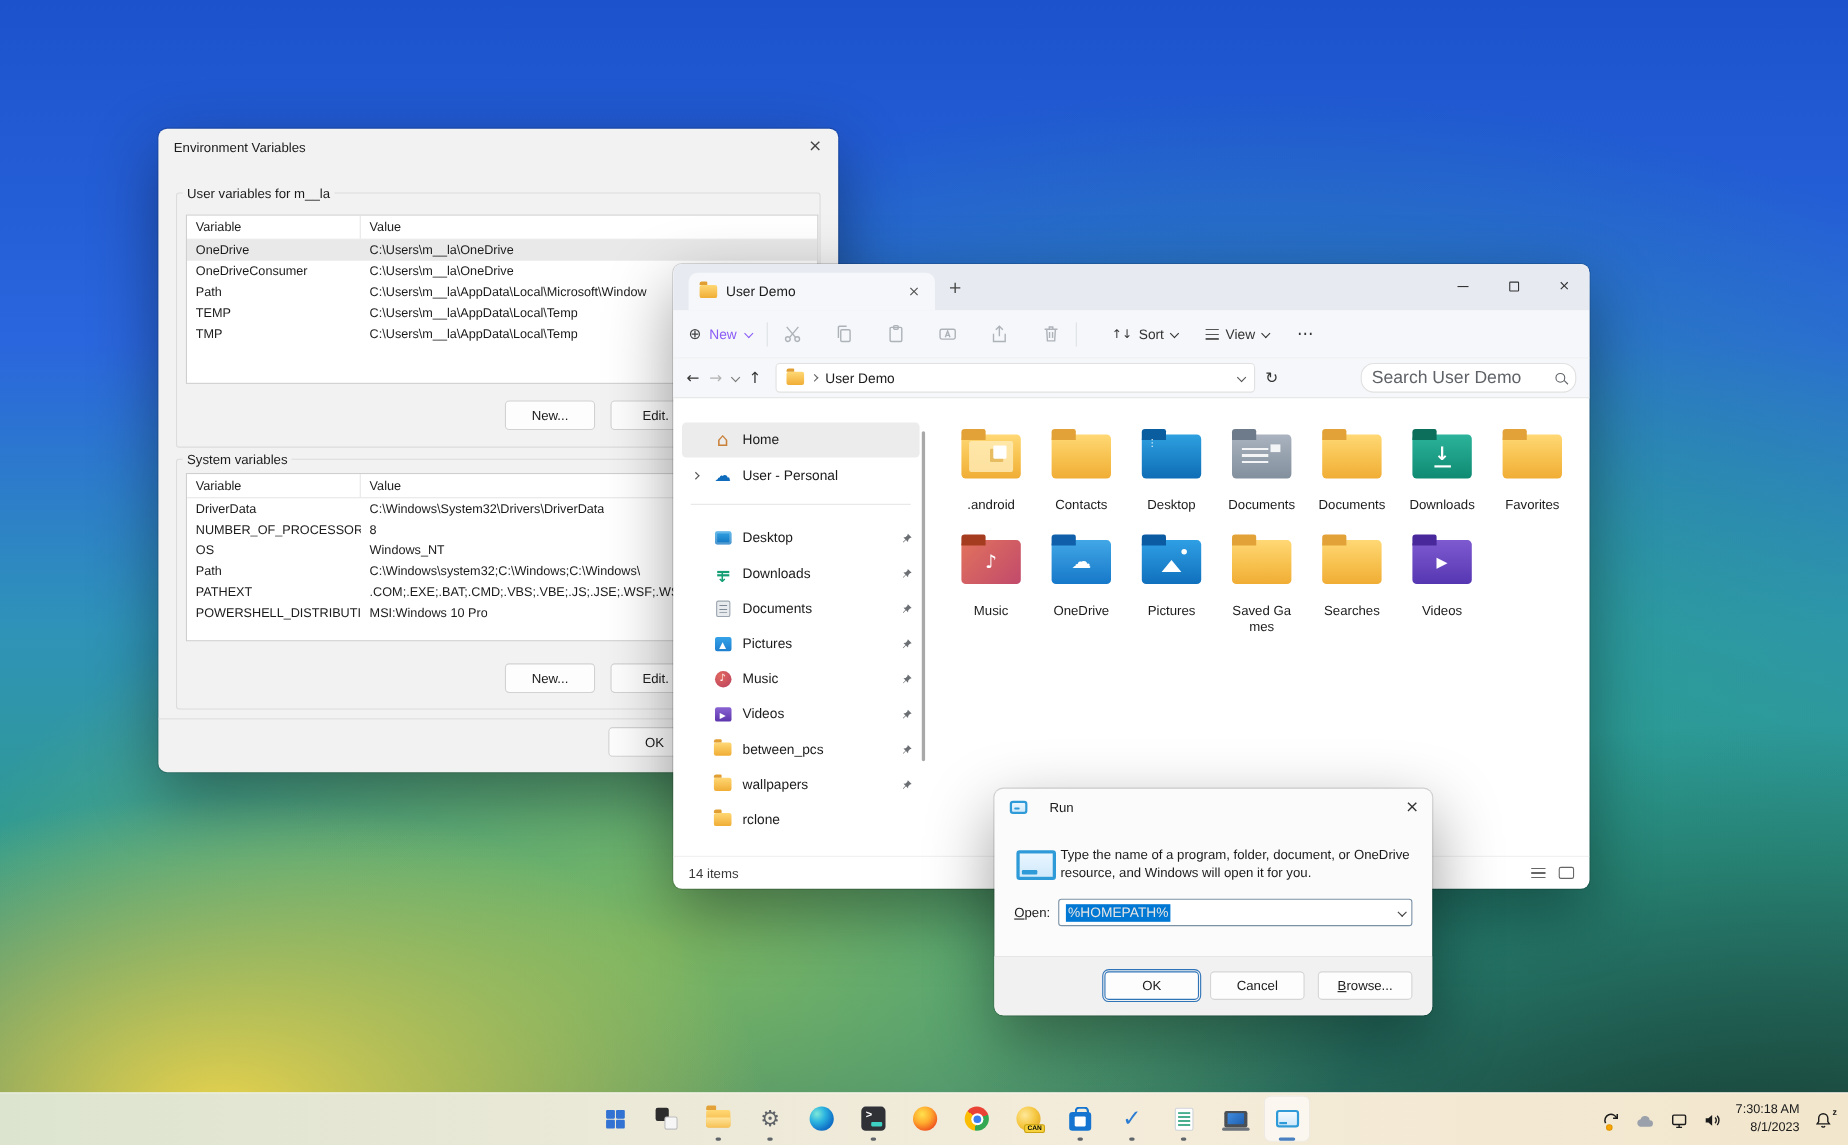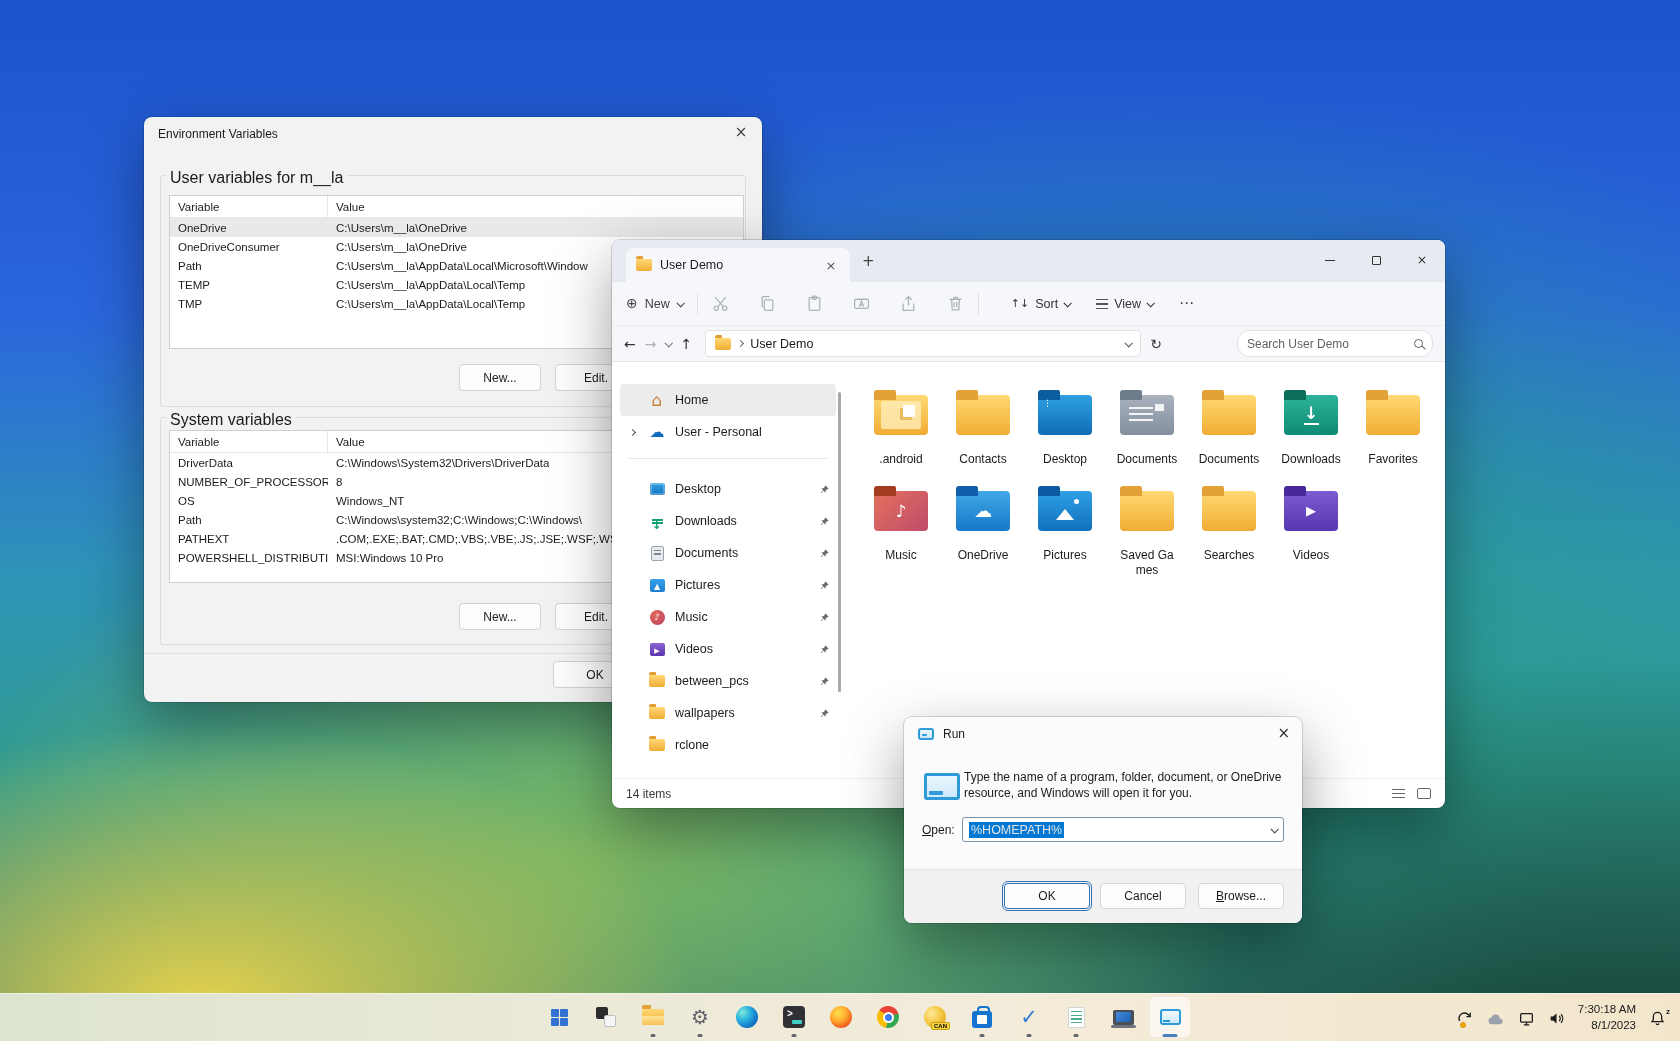--- a/index.html
+++ b/index.html
@@ -23,21 +23,21 @@
   .g-tri::before{content:"▲"}.g-dotsv::before{content:"⋮"}
   .cv{display:inline-block;width:6px;height:6px;border-right:1.3px solid currentColor;border-bottom:1.3px solid currentColor;transform:rotate(45deg) translateY(-1px)}
   .cvr{display:inline-block;width:5px;height:5px;border-right:1.2px solid currentColor;border-bottom:1.2px solid currentColor;transform:rotate(-45deg)}
   .mag{display:inline-block;width:9px;height:9px;border:1.4px solid #5f6368;border-radius:50%;position:relative}
   .mag::after{content:"";position:absolute;width:5px;height:1.4px;background:#5f6368;transform:rotate(45deg);right:-4px;bottom:-1px}
   
   #env{left:144px;top:117px;width:618px;height:585px;background:#f2f2f2;z-index:10;font-size:12px}
   #env .ttl{height:34px;display:flex;align-items:center;padding:0 14px}
   #env .ttl .closex{position:absolute;right:10px;top:8px;width:22px;height:20px;text-align:center;font-size:15px;color:#444}
   .grpbox{position:absolute;border:1px solid #dcdcdc;border-radius:3px}
-  .grplabel{position:absolute;background:#f2f2f2;padding:0 4px;font-size:16px}
+  .grplabel{position:absolute;background:#f2f2f2;padding:0 4px;font-size:12px}
   .envtable{position:absolute;background:#fff;border:1px solid #cfcfcf;overflow:hidden;font-size:11.5px}
   .envtable .hdr{display:flex;height:22px;align-items:center;border-bottom:1px solid #e6e6e6;color:#1b1b1b}
   .envtable .hdr .h1{width:158px;padding-left:8px;border-right:1px solid #e6e6e6;height:100%;display:flex;align-items:center}
   .envtable .hdr .h2{padding-left:8px}
   .erow{display:flex;height:19px;align-items:center;white-space:nowrap}
   .erow .c1{width:158px;padding-left:8px;flex-shrink:0;overflow:hidden}
   .erow .c2{padding-left:8px;overflow:hidden}
   .erow.sel{background:#e9e9e9}
   .btn{position:absolute;height:27px;background:#fdfdfd;border:1px solid #d2d2d2;border-radius:4px;font-size:12px;display:flex;align-items:center;justify-content:center;color:#1b1b1b}
   #env .footline{position:absolute;left:0;right:0;top:536px;height:1px;background:#dfdfdf}
@@ -45,34 +45,34 @@
   #explorer{left:612px;top:240px;width:833px;height:568px;background:#fff;z-index:20;overflow:hidden;font-size:12.5px}
   .tabstrip{height:42px;background:#e7ebf1;position:relative}
   .tab{position:absolute;left:14px;top:8px;width:224px;height:34px;background:#f5f7fa;border-radius:8px 8px 0 0;display:flex;align-items:center;padding:0 10px;gap:8px}
   .tab .tclose{margin-left:auto;font-size:13px;color:#555;width:18px;text-align:center}
   .addtab{position:absolute;left:250px;top:14px;font-size:15px;color:#444}
   .wincontrols{position:absolute;right:0;top:0;display:flex}
   .wc{width:46px;height:40px;display:flex;align-items:center;justify-content:center;color:#333}
   .wc .mini{width:10px;height:1px;background:#333}
   .wc .maxi{width:9px;height:9px;border:1px solid #333;border-radius:1px}
   .toolbar{height:44px;background:#f5f7fa;display:flex;align-items:center;padding:0 14px;border-bottom:1px solid #ededed}
-  .tbnew{display:flex;align-items:center;gap:7px;color:#404040}
+  .tbnew{display:flex;align-items:center;gap:7px;color:#8b5cf6}
   .tbnew .g-plus::before{font-size:14px;color:#444}
   .tbdiv{width:1px;height:22px;background:#dfe1e5;margin:0 14px}
   .tbicons{display:flex;align-items:center;gap:30px;color:#aeb3b9}
   .tbicons svg{display:block}
   .tbright{display:flex;align-items:center;gap:26px;margin-left:18px;color:#333}
   .tbbtn{display:flex;align-items:center;gap:6px}
   .viewic{display:inline-block;width:12px;height:10px;background:repeating-linear-gradient(180deg,#555 0 1.4px,transparent 1.4px 4.3px)}
   .addr{height:36px;background:#f5f7fa;border-bottom:1px solid #e6e6e6;display:flex;align-items:center;padding:0 12px;gap:9px}
   .navic{font-size:14px;color:#333;font-style:normal}
   .navic.dis{color:#b3b3b3}
   .crumbbox{width:436px;height:27px;background:#fff;border:1px solid #e1e1e1;border-radius:4px;display:flex;align-items:center;padding:0 9px;gap:7px;margin-left:4px}
   .crumbbox .cv{margin-left:auto;color:#555}
-  .searchbox{margin-left:auto;width:196px;height:27px;background:#fff;border:1px solid #e1e1e1;border-radius:12px;display:flex;align-items:center;padding:0 9px;color:#5f6368;font-size:12px}
+  .searchbox{margin-left:auto;width:196px;height:27px;background:#fff;border:1px solid #e1e1e1;border-radius:12px;display:flex;align-items:center;padding:0 9px;color:#5f6368;font-size:16px}
   .searchbox .mag{margin-left:auto}
   .ebody{display:flex;height:416px}
   .sidebar{width:232px;padding-top:22px;position:relative;flex-shrink:0}
   .sideitem{height:32px;display:flex;align-items:center;margin:0 8px;padding:0 6px;border-radius:4px;gap:8px;position:relative}
   .sideitem.sel{background:#ececec}
   .caret{width:13px;color:#555;display:flex;justify-content:center}
   .mi{width:20px;height:20px;display:flex;align-items:center;justify-content:center;flex-shrink:0;position:relative;font-style:normal}
   .g-home{font-size:17px;color:#c9813a}
   .g-cloud{font-size:15px;color:#0f6cbd}
   .mi-desktop{width:15px;height:12px;background:linear-gradient(180deg,#34a3e3,#1173c0);border-radius:2px;box-shadow:inset 0 0 0 2px rgba(255,255,255,.25)}
@@ -118,21 +118,21 @@
   .t-videos .g-play::before{font-size:13px}
   .t-android .inner{position:absolute;left:7px;right:7px;top:6px;bottom:6px;background:rgba(255,236,185,.8);border-radius:2px}
   .t-android .page{position:absolute;right:13px;top:10px;width:12px;height:12px;background:#fff;border-radius:1px;box-shadow:-3px 3px 0 rgba(226,177,80,.8)}
   .flabel{font-size:12px;text-align:center;width:62px;word-break:break-all;line-height:1.25;margin-top:17px}
   .statusbar{height:30px;display:flex;align-items:center;padding:0 14px;font-size:12px;color:#3a3a3a;border-top:1px solid #f0f0f0}
   .sbics{margin-left:auto;display:flex;gap:12px;align-items:center}
   .sbl{display:inline-block;width:13px;height:10px;background:repeating-linear-gradient(180deg,#666 0 1.3px,transparent 1.3px 4px)}
   .sbr{display:inline-block;width:14px;height:11px;border:1.3px solid #666;border-radius:2px}
   
   #run{left:904px;top:717px;width:398px;height:206px;background:#fbfbfb;z-index:30;font-size:12px}
-  #run .ttl{height:34px;display:flex;align-items:center;padding:0 14px;gap:9px}
+  #run .ttl{height:34px;display:flex;align-items:center;padding:0 14px;gap:20px}
   #run .closex{position:absolute;right:12px;top:9px;font-size:15px;color:#333}
   .runicon{border:2px solid #2e9ad8;border-radius:3px;background:linear-gradient(180deg,#eaf6ff,#cfe9fb);position:relative}
   .runicon::after{content:"";position:absolute;left:2px;bottom:2px;width:45%;height:2.5px;background:#2e9ad8;border-radius:1px}
   .runicon.sm{width:16px;height:12px}
   .runicon.lg{position:absolute;left:20px;top:56px;width:36px;height:27px;border-width:3px}
   .runicon.lg::after{height:4px}
   #run .msg{position:absolute;left:60px;top:52px;width:330px;line-height:1.35;color:#1b1b1b}
   #run .openlbl{position:absolute;left:18px;top:106px}
   .run-input{position:absolute;left:58px;top:100px;width:322px;height:25px;background:#fff;border:1px solid #7b91a5;border-radius:3px;display:flex;align-items:center;padding:0 6px;font-size:12.5px}
   .selected-text{background:#0078d4;color:#e5e5e5;padding:1px 2px}

